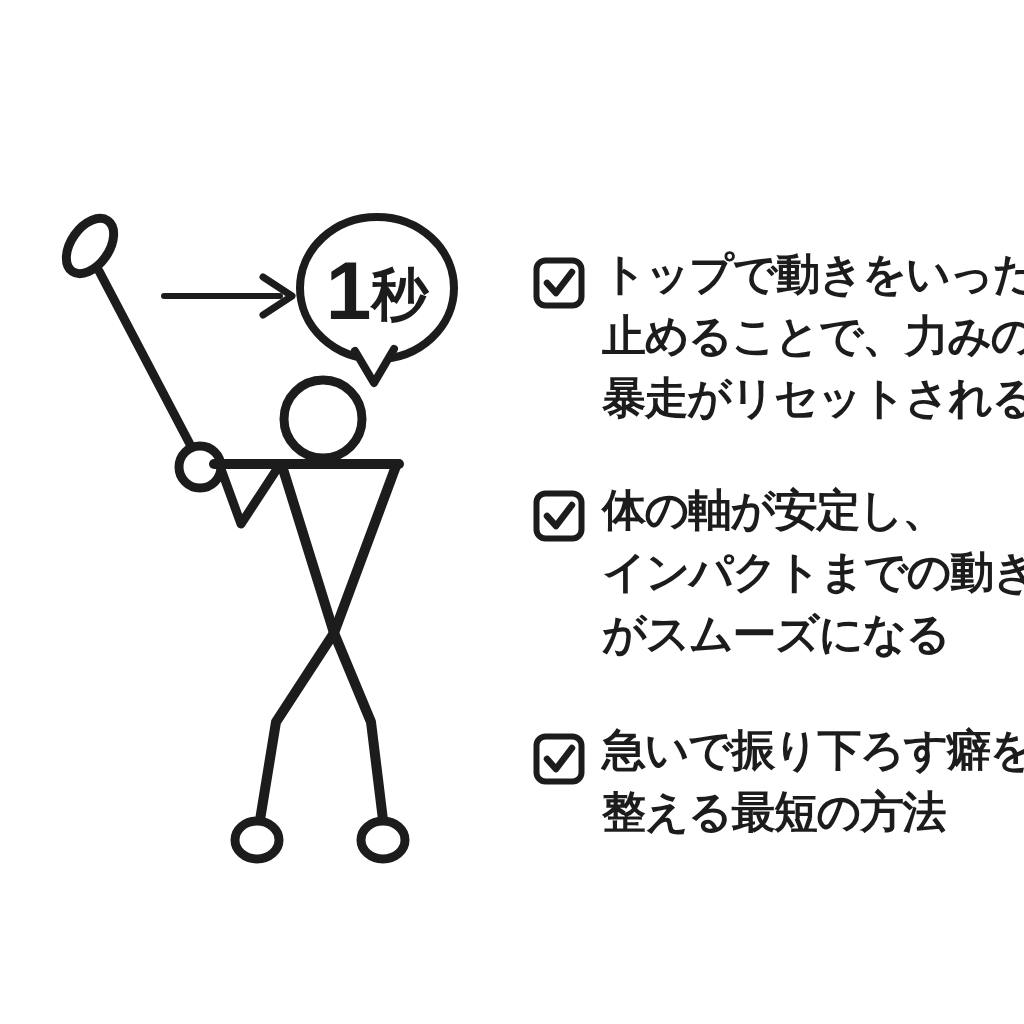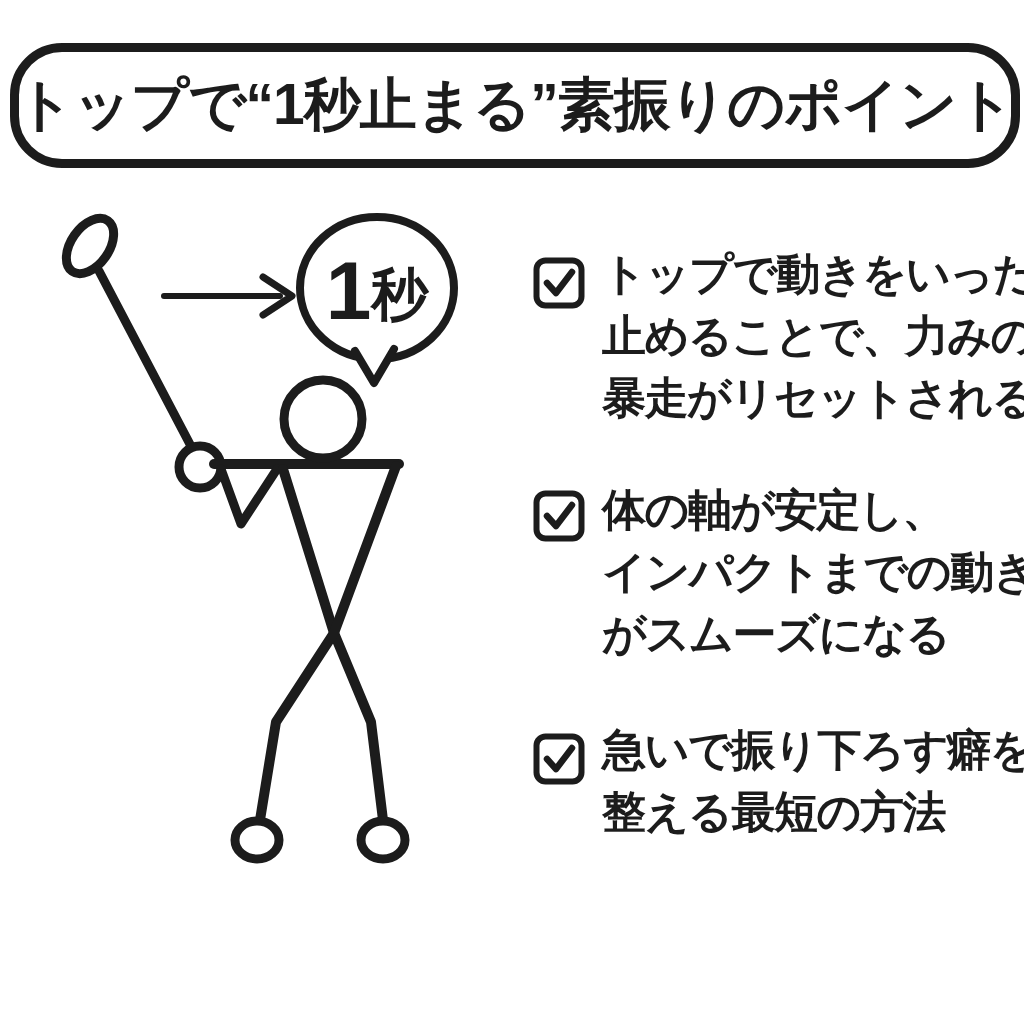--- a/index.html
+++ b/index.html
@@ -118,23 +118,20 @@
       <line x1="214" y1="464" x2="399" y2="464" stroke-width="10"></line>
       <polyline points="221,469 241,524 277,469" stroke-width="9"></polyline>
       <polyline points="283,469 334,633 371,722 383,820" stroke-width="10"></polyline>
       <polyline points="396,466 334,633 276,722 260,820" stroke-width="10"></polyline>
       <circle cx="323" cy="419" r="39" stroke-width="9" fill="#ffffff"></circle>
       <ellipse cx="257" cy="840" rx="22" ry="19" stroke-width="9" fill="#ffffff"></ellipse>
       <ellipse cx="383" cy="840" rx="22" ry="19" stroke-width="9" fill="#ffffff"></ellipse>
     </g>
   </svg>
 
-  <div class="title-box">
-    <div class="title-text">トップで“1秒止まる”素振りのポイント</div>
-  </div>
 
   <div class="bubble-label">
     <span class="num">1</span>
     <span class="unit">秒</span>
   </div>
 
   <div class="check-row r1">
     <svg class="box" width="52" height="52" viewBox="0 0 52 52" stroke="#1c1c1c" fill="none">
       <rect x="3.5" y="3.5" width="45" height="45" rx="9" stroke-width="6" fill="#ffffff"></rect>
       <polyline points="14,26 23,36 39,15" stroke-width="6.5" stroke-linecap="round" stroke-linejoin="round"></polyline>

